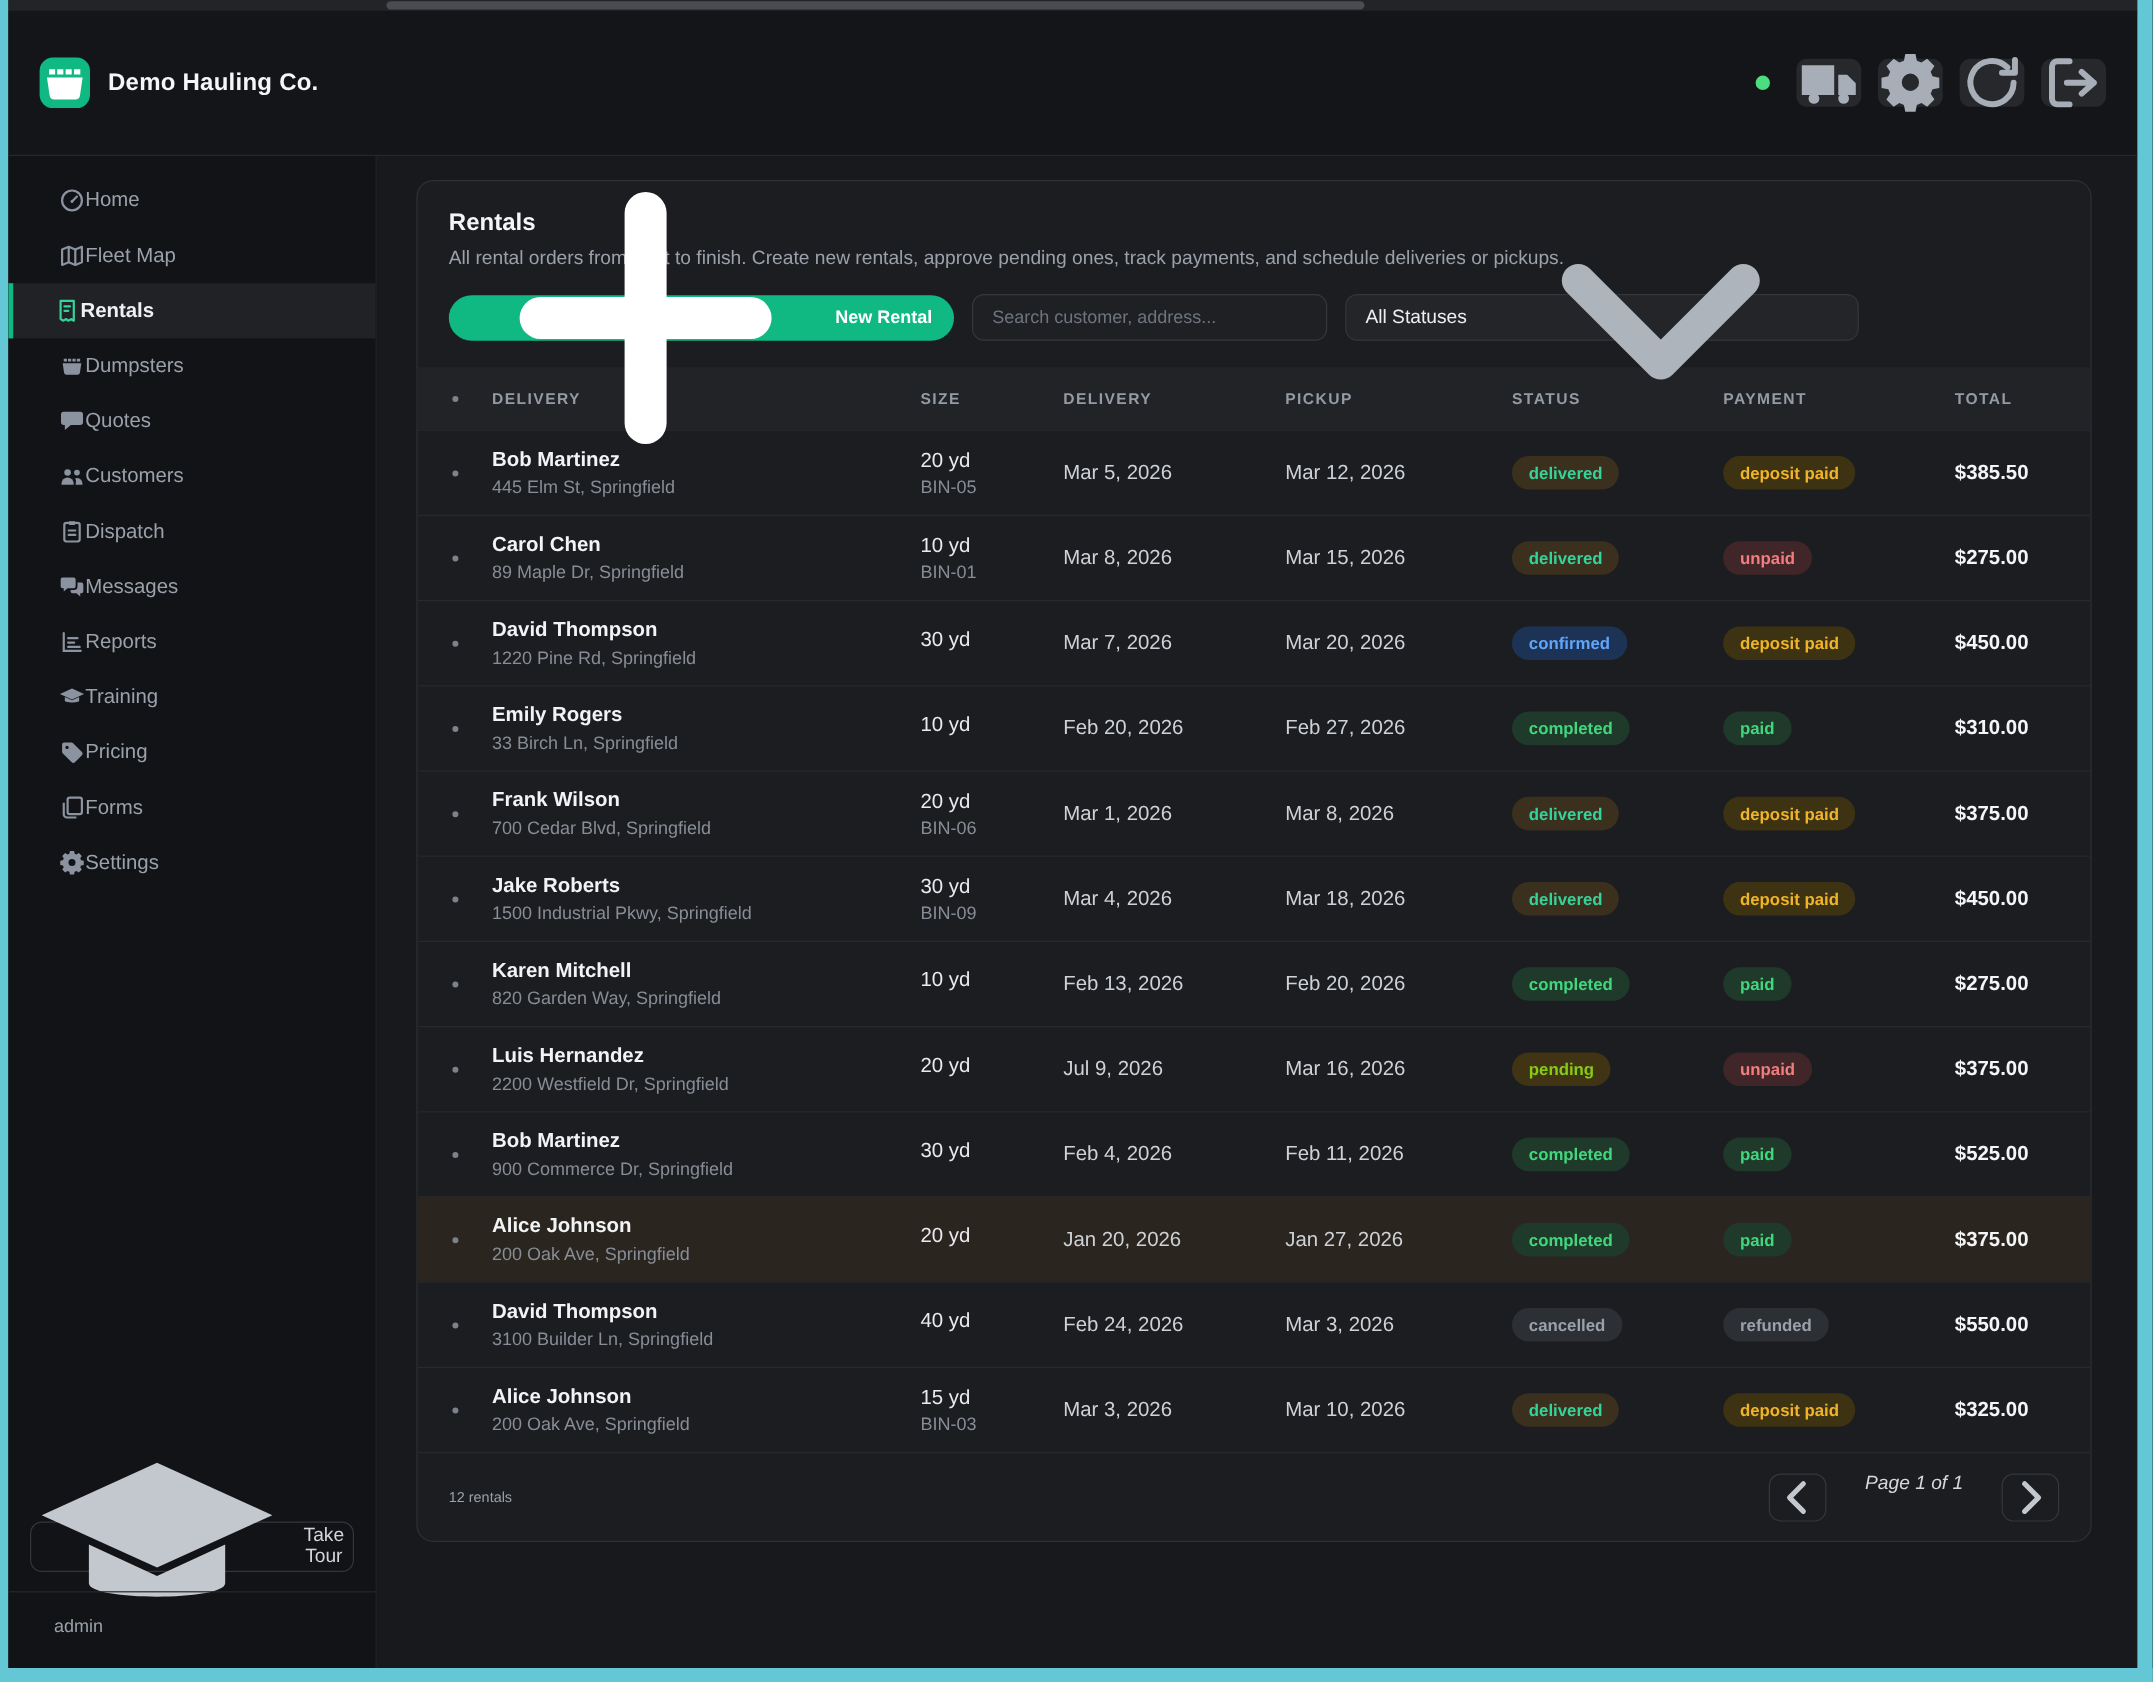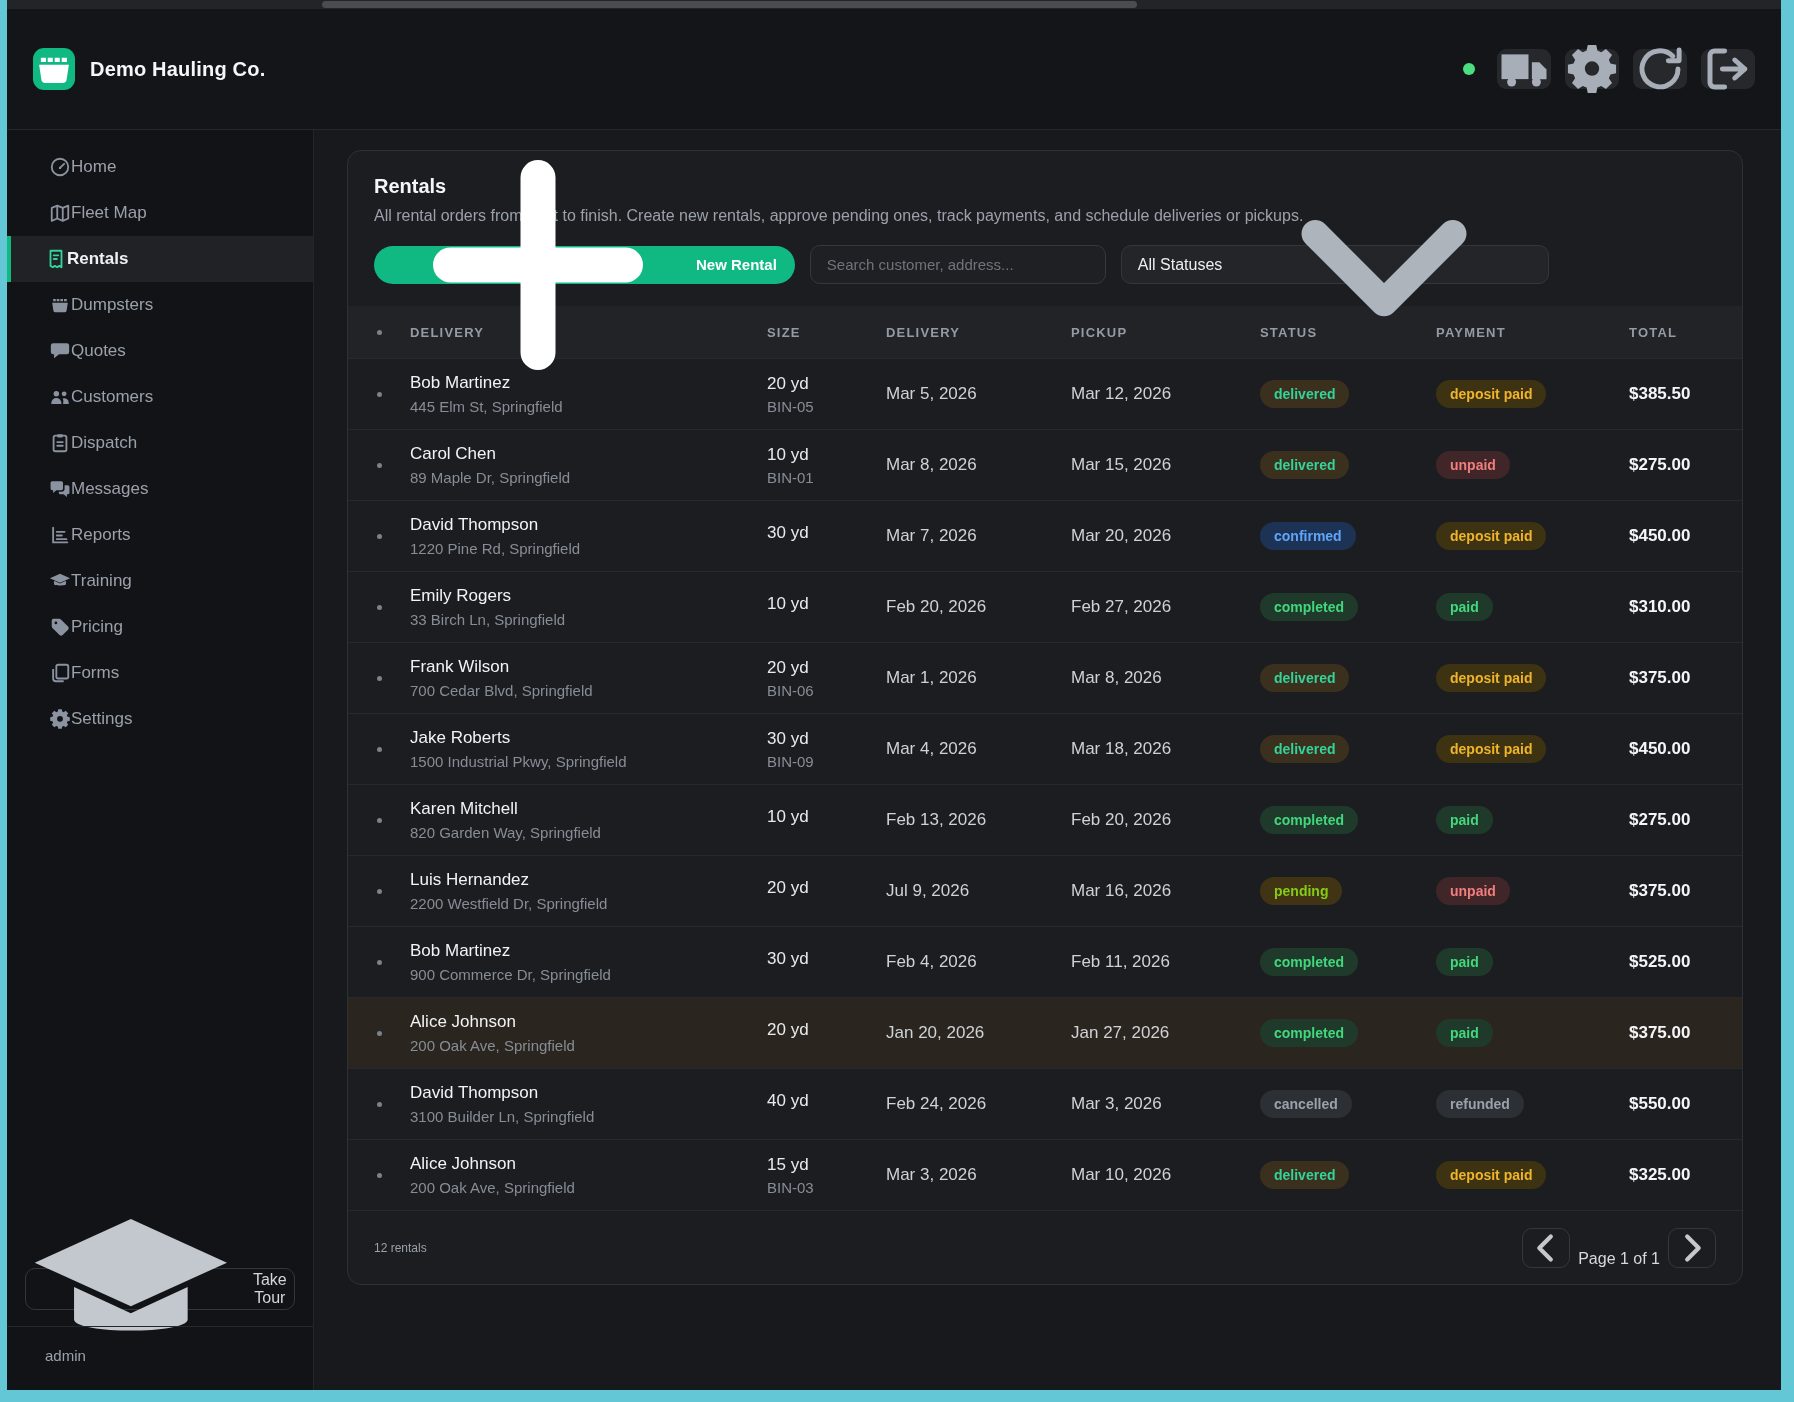--- a/index.html
+++ b/index.html
@@ -95,38 +95,38 @@
     display:grid;
     grid-template-columns:62px 357px 119px 185px 189px 176px 193px 1fr;
     align-items:center;
   }
   .thead { background:#212327; height:52px; color:#949ba5; }
   .thead .hc { font-size:13px; letter-spacing:1.2px; font-weight:bold; }
   .trow { height:71px; border-top:1px solid #27292d; cursor:pointer; }
   .trow.highlight { background:#2b251f; }
   .dot-cell { display:flex; justify-content:center; }
   .rowdot { width:5px; height:5px; border-radius:50%; background:#7c828b; display:inline-block; }
-  .cust-name { font-size:17px; font-weight:normal; color:#f2f3f5; }
+  .cust-name { font-size:17px; font-weight:bold; color:#f2f3f5; }
   .cust-addr { font-size:15px; color:#878d96; margin-top:5px; }
   .size-val { font-size:17px; color:#e8eaed; }
   .size-bin { font-size:15px; color:#878d96; margin-top:4px; min-height:2px; }
   .date-cell { font-size:17px; color:#ced2d7; }
   .badge {
     display:inline-block; padding:6px 14px; border-radius:14px;
     font-size:14px; font-weight:bold;
   }
   .total-cell { font-size:17px; font-weight:bold; color:#f4f5f6; }
 
   
   .card-foot {
     border-top:1px solid #27292d; height:74px; display:flex; align-items:center;
     padding:0 26px;
   }
   .count-label { font-size:12px; color:#9aa1ab; }
-  .pager { margin-left:auto; display:flex; align-items:flex-end; gap:8px; }
+  .pager { margin-left:auto; display:flex; align-items:flex-start; gap:32px;font-style:italic; }
   .page-btn {
     width:48px; height:40px; border-radius:10px; background:transparent; border:1px solid #34373c;
     color:#c3c8cf; display:flex; align-items:center; justify-content:center; cursor:pointer;
   }
   .page-btn svg { width:18px; height:18px; }
   .page-label { font-size:16px; color:#d5d8dc; }
 </style>
 </head>
 <body>
 

